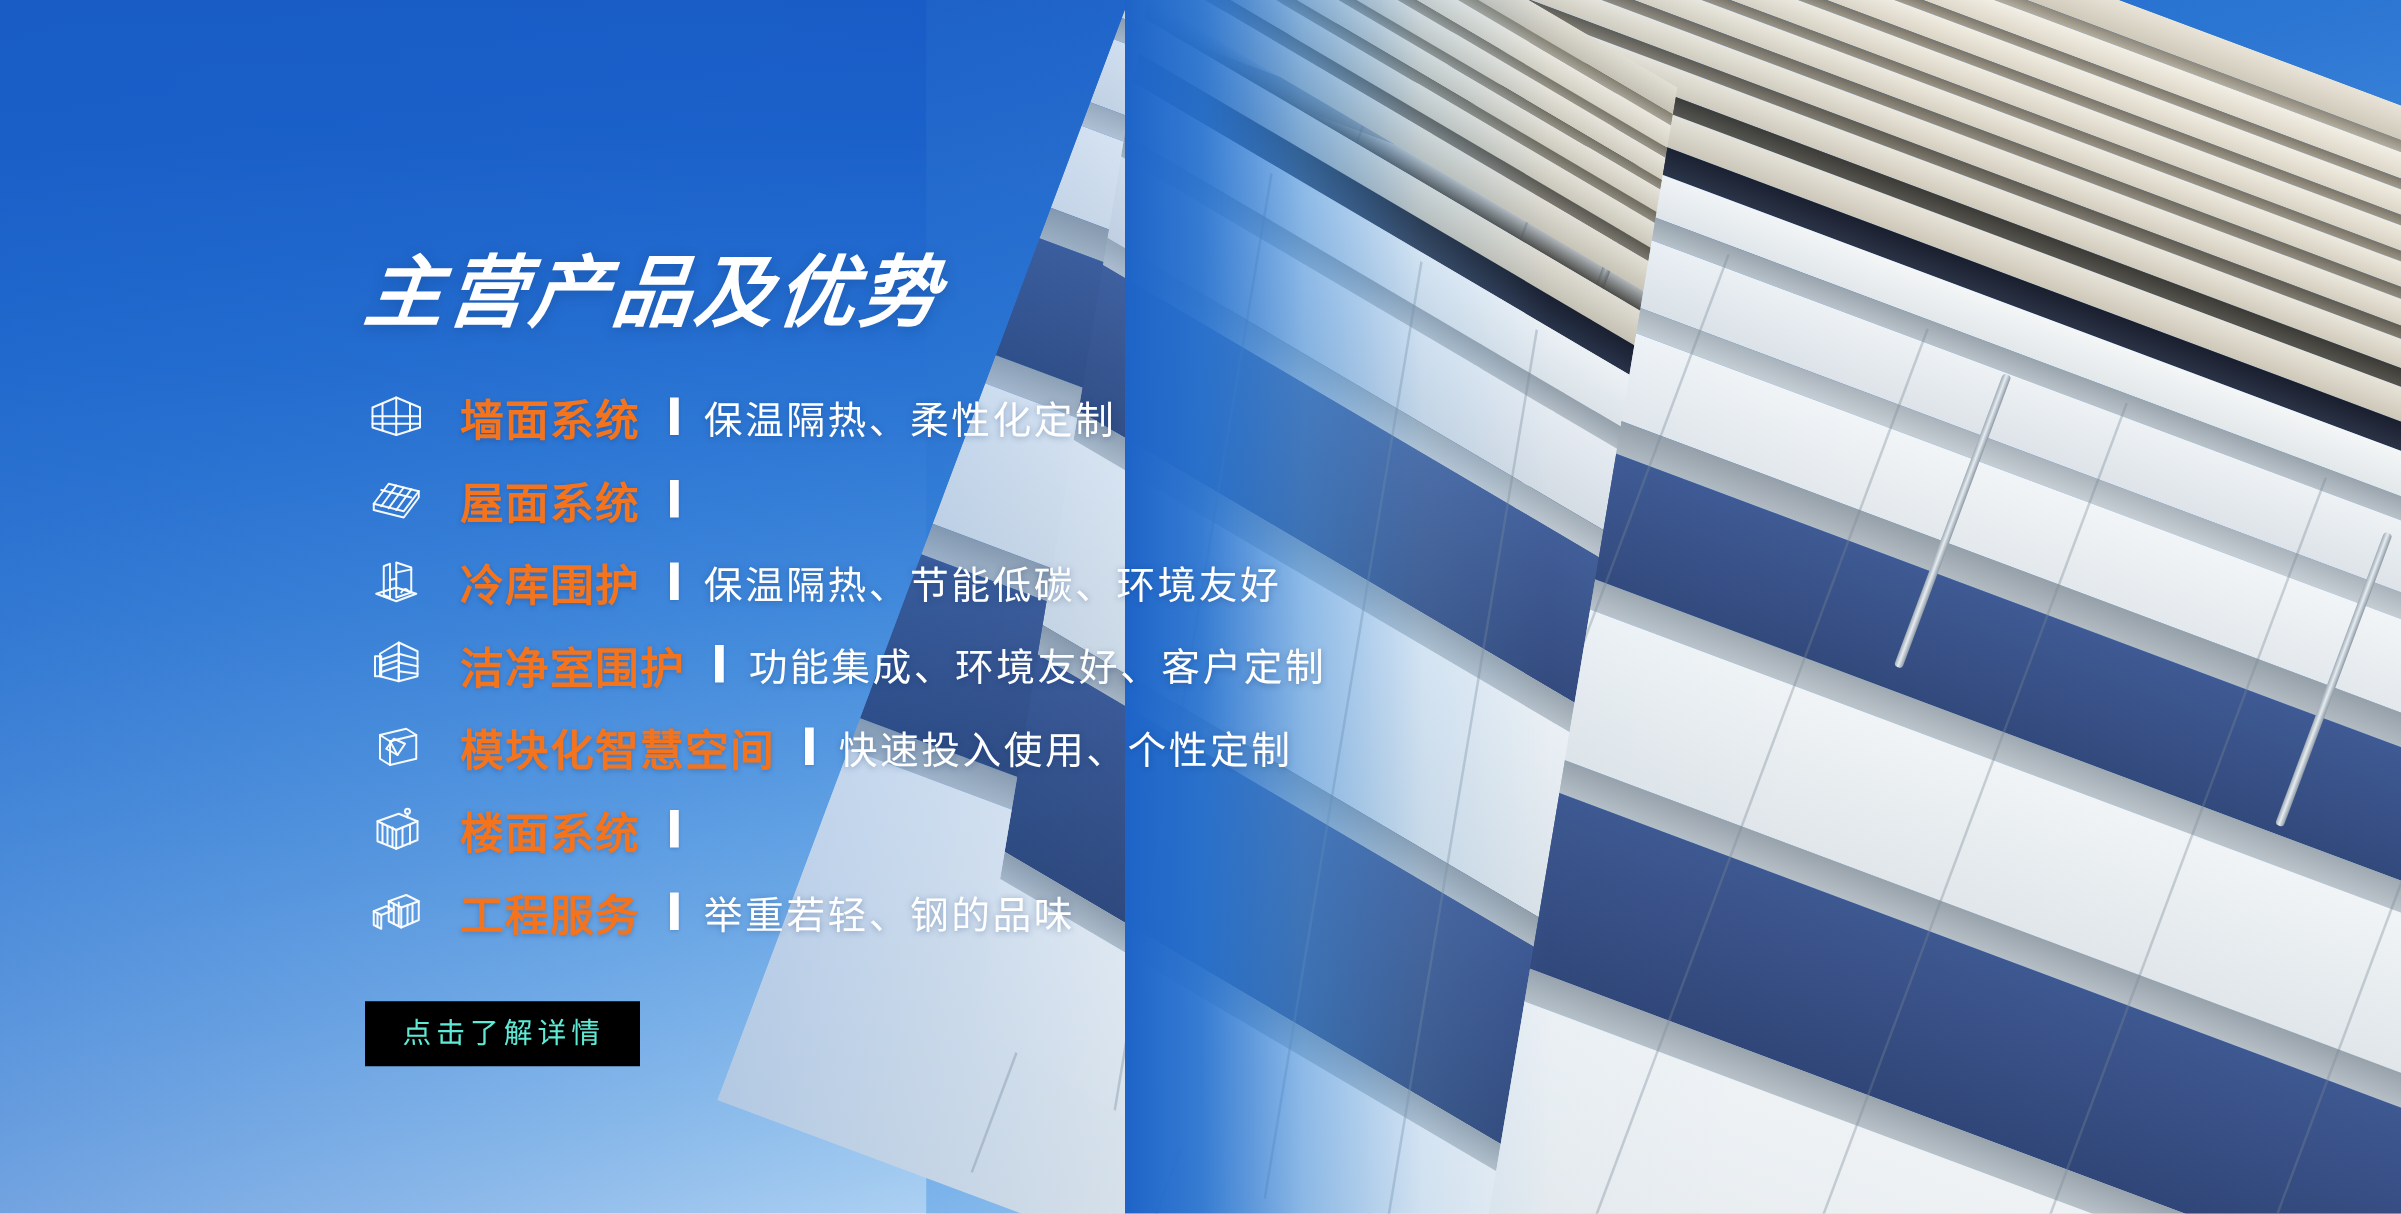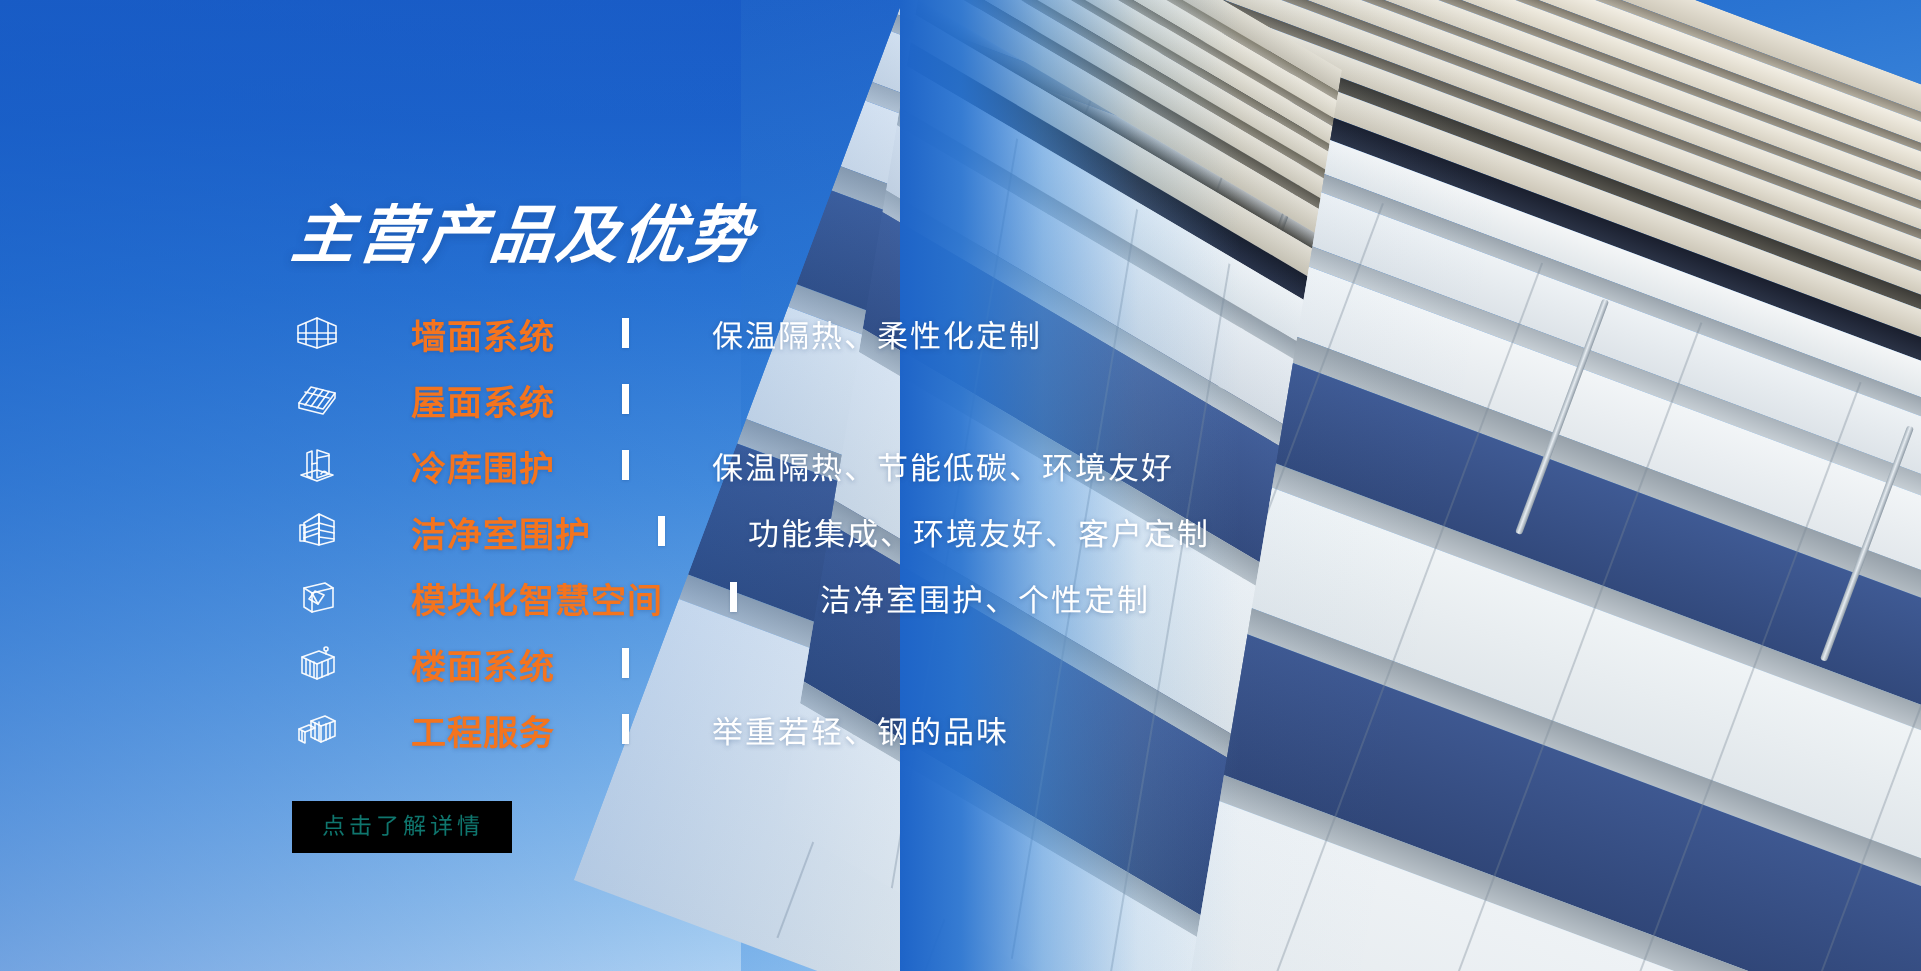--- a/index.html
+++ b/index.html
@@ -138,21 +138,20 @@
   .list {
     position: absolute;
     left: 290px;
     top: 300px;
     width: 1180px;
   }
   .row {
     display: flex;
     align-items: center;
     height: 66px;
-    gap: 43px;
   }
   .ico {
     width: 54px;
     min-width: 54px;
     height: 48px;
     display: flex;
     align-items: center;
     justify-content: center;
   }
   .ico svg { display:block; }
@@ -183,29 +182,28 @@
     min-width: 7px;
     box-shadow: 0 1px 3px rgba(10,45,105,0.2);
   }
   .desc {
     color: #ffffff;
     font-size: 31px;
     font-weight: 400;
     letter-spacing: 2px;
     white-space: nowrap;
     text-shadow: 0 1px 5px rgba(12,48,105,0.35);
-    margin-left: 20px;
   }
 
   .cta {
     position: absolute;
     left: 292px;
     top: 801px;
     background: #000000;
-    color: #0f766e;
+    color: #5eead4;
     font-size: 23px;
     letter-spacing: 4px;
     padding: 14px 28px 15px 30px;
     border: none;
     cursor: pointer;
     font-family: inherit;
     line-height: 1;
   }
 </style>
 </head>
@@ -366,21 +364,21 @@
             <svg viewBox="0 0 44 40" width="44" height="40">
               <polygon points="9,11 30,6 38,11 17,16"></polygon>
               <polyline points="9,11 9,30 17,35 17,16"></polyline>
               <polyline points="17,35 38,30 38,11"></polyline>
               <path d="M14 22 l9 5 l6 -9 l-9 -4 z"></path>
               <line x1="17" y1="16" x2="23" y2="27"></line>
             </svg>
           </span>
           <span class="title">模块化智慧空间</span>
           <span class="sep"></span>
-          <span class="desc">洁净室围护、个性定制</span>
+          <span class="desc">快速投入使用、个性定制</span>
         </div>
         <div class="row">
           <span class="ico">
             <svg viewBox="0 0 44 40" width="44" height="40">
               <polygon points="7,14 24,8 39,14 22,21"></polygon>
               <polyline points="7,14 7,30 22,36 22,21"></polyline>
               <polyline points="22,36 39,29 39,14"></polyline>
               <line x1="11" y1="16" x2="11" y2="31"></line>
               <line x1="15" y1="18" x2="15" y2="32"></line>
               <line x1="19" y1="19" x2="19" y2="34"></line>

